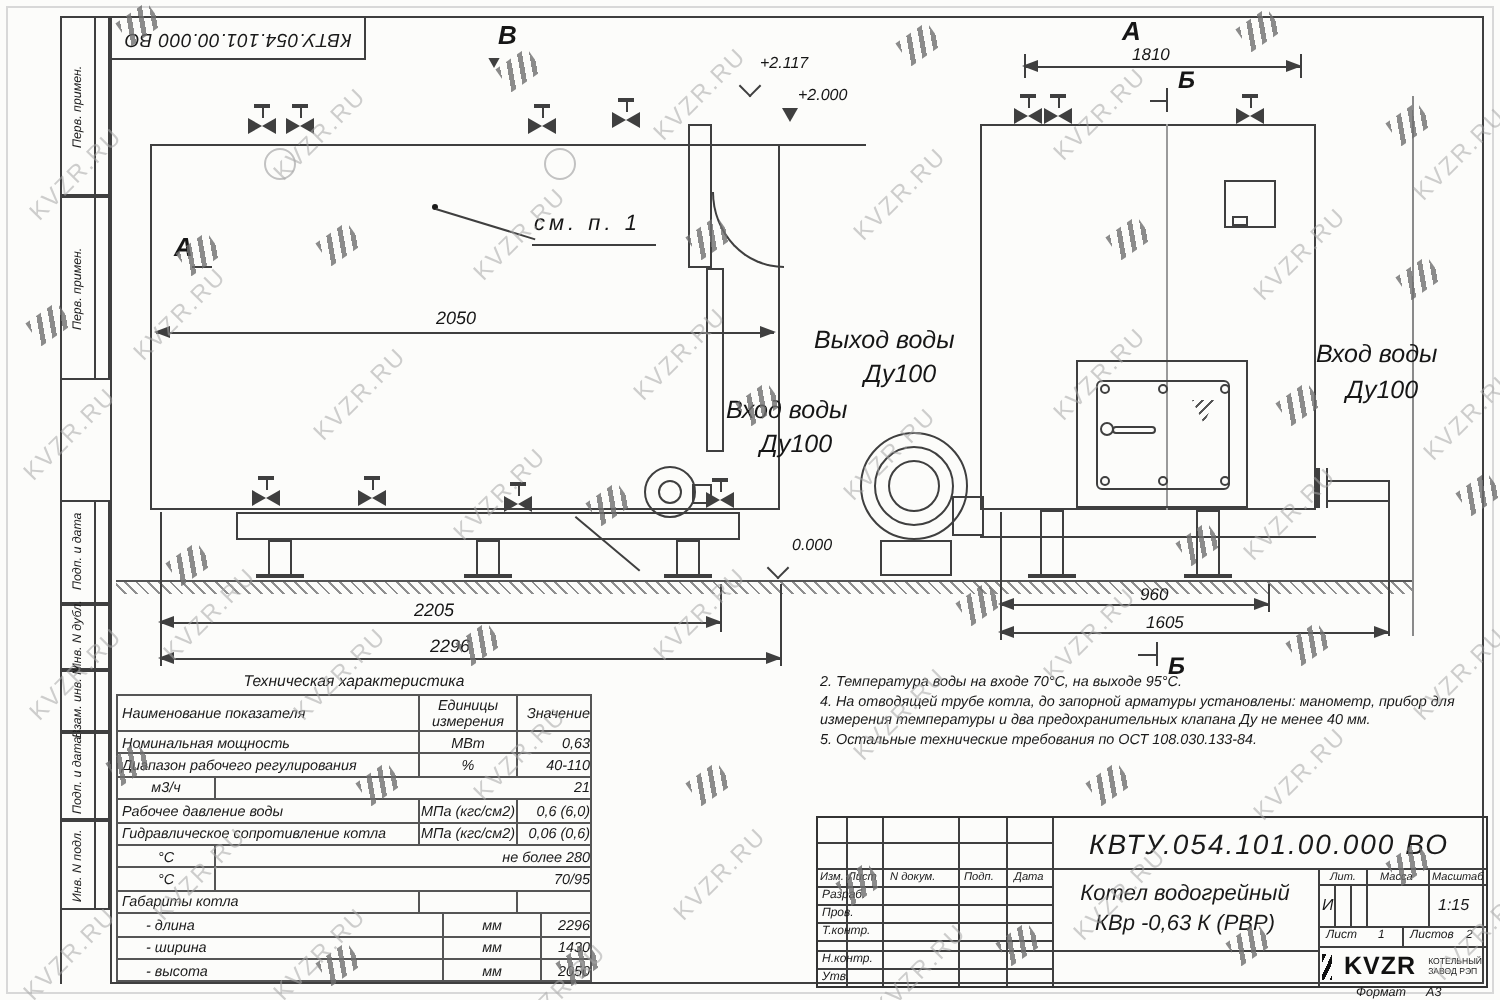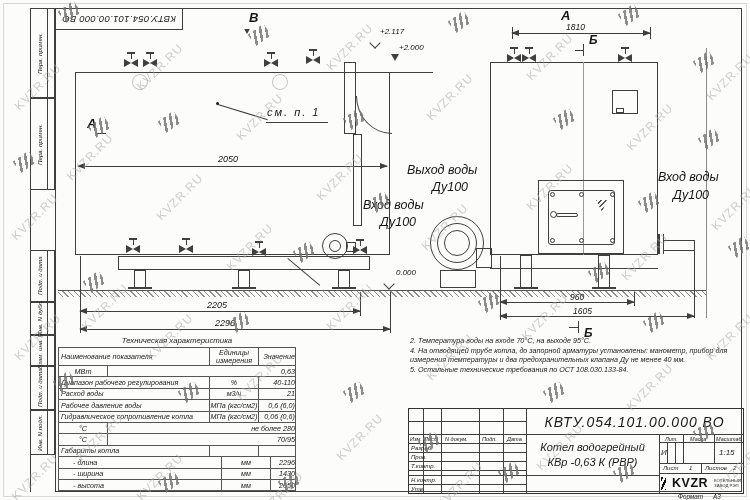--- a/index.html
+++ b/index.html
@@ -216,30 +216,30 @@
 
   <div id="spec">
     <div class="stitle">Техническая характеристика</div>
     <div class="stable">
       <div class="srow hd">
         <div class="c1">Наименование показателя</div>
         <div class="c2" style="white-space:normal">Единицы измерения</div>
         <div class="c3">Значение</div>
       </div>
       <div class="srow">
+          <div class="c1">Номинальная мощность</div>
           <div class="c2">МВт</div>
           <div class="c3">0,63</div>
         </div>
       <div class="srow">
           <div class="c1">Диапазон рабочего регулирования</div>
           <div class="c2">%</div>
           <div class="c3">40-110</div>
         </div>
       <div class="srow">
-          <div class="c1">Расход воды</div>
           <div class="c2">м3/ч</div>
           <div class="c3">21</div>
         </div>
       <div class="srow">
           <div class="c1">Рабочее давление воды</div>
           <div class="c2">МПа (кгс/см2)</div>
           <div class="c3">0,6 (6,0)</div>
         </div>
       <div class="srow">
           <div class="c1">Гидравлическое сопротивление котла</div>

